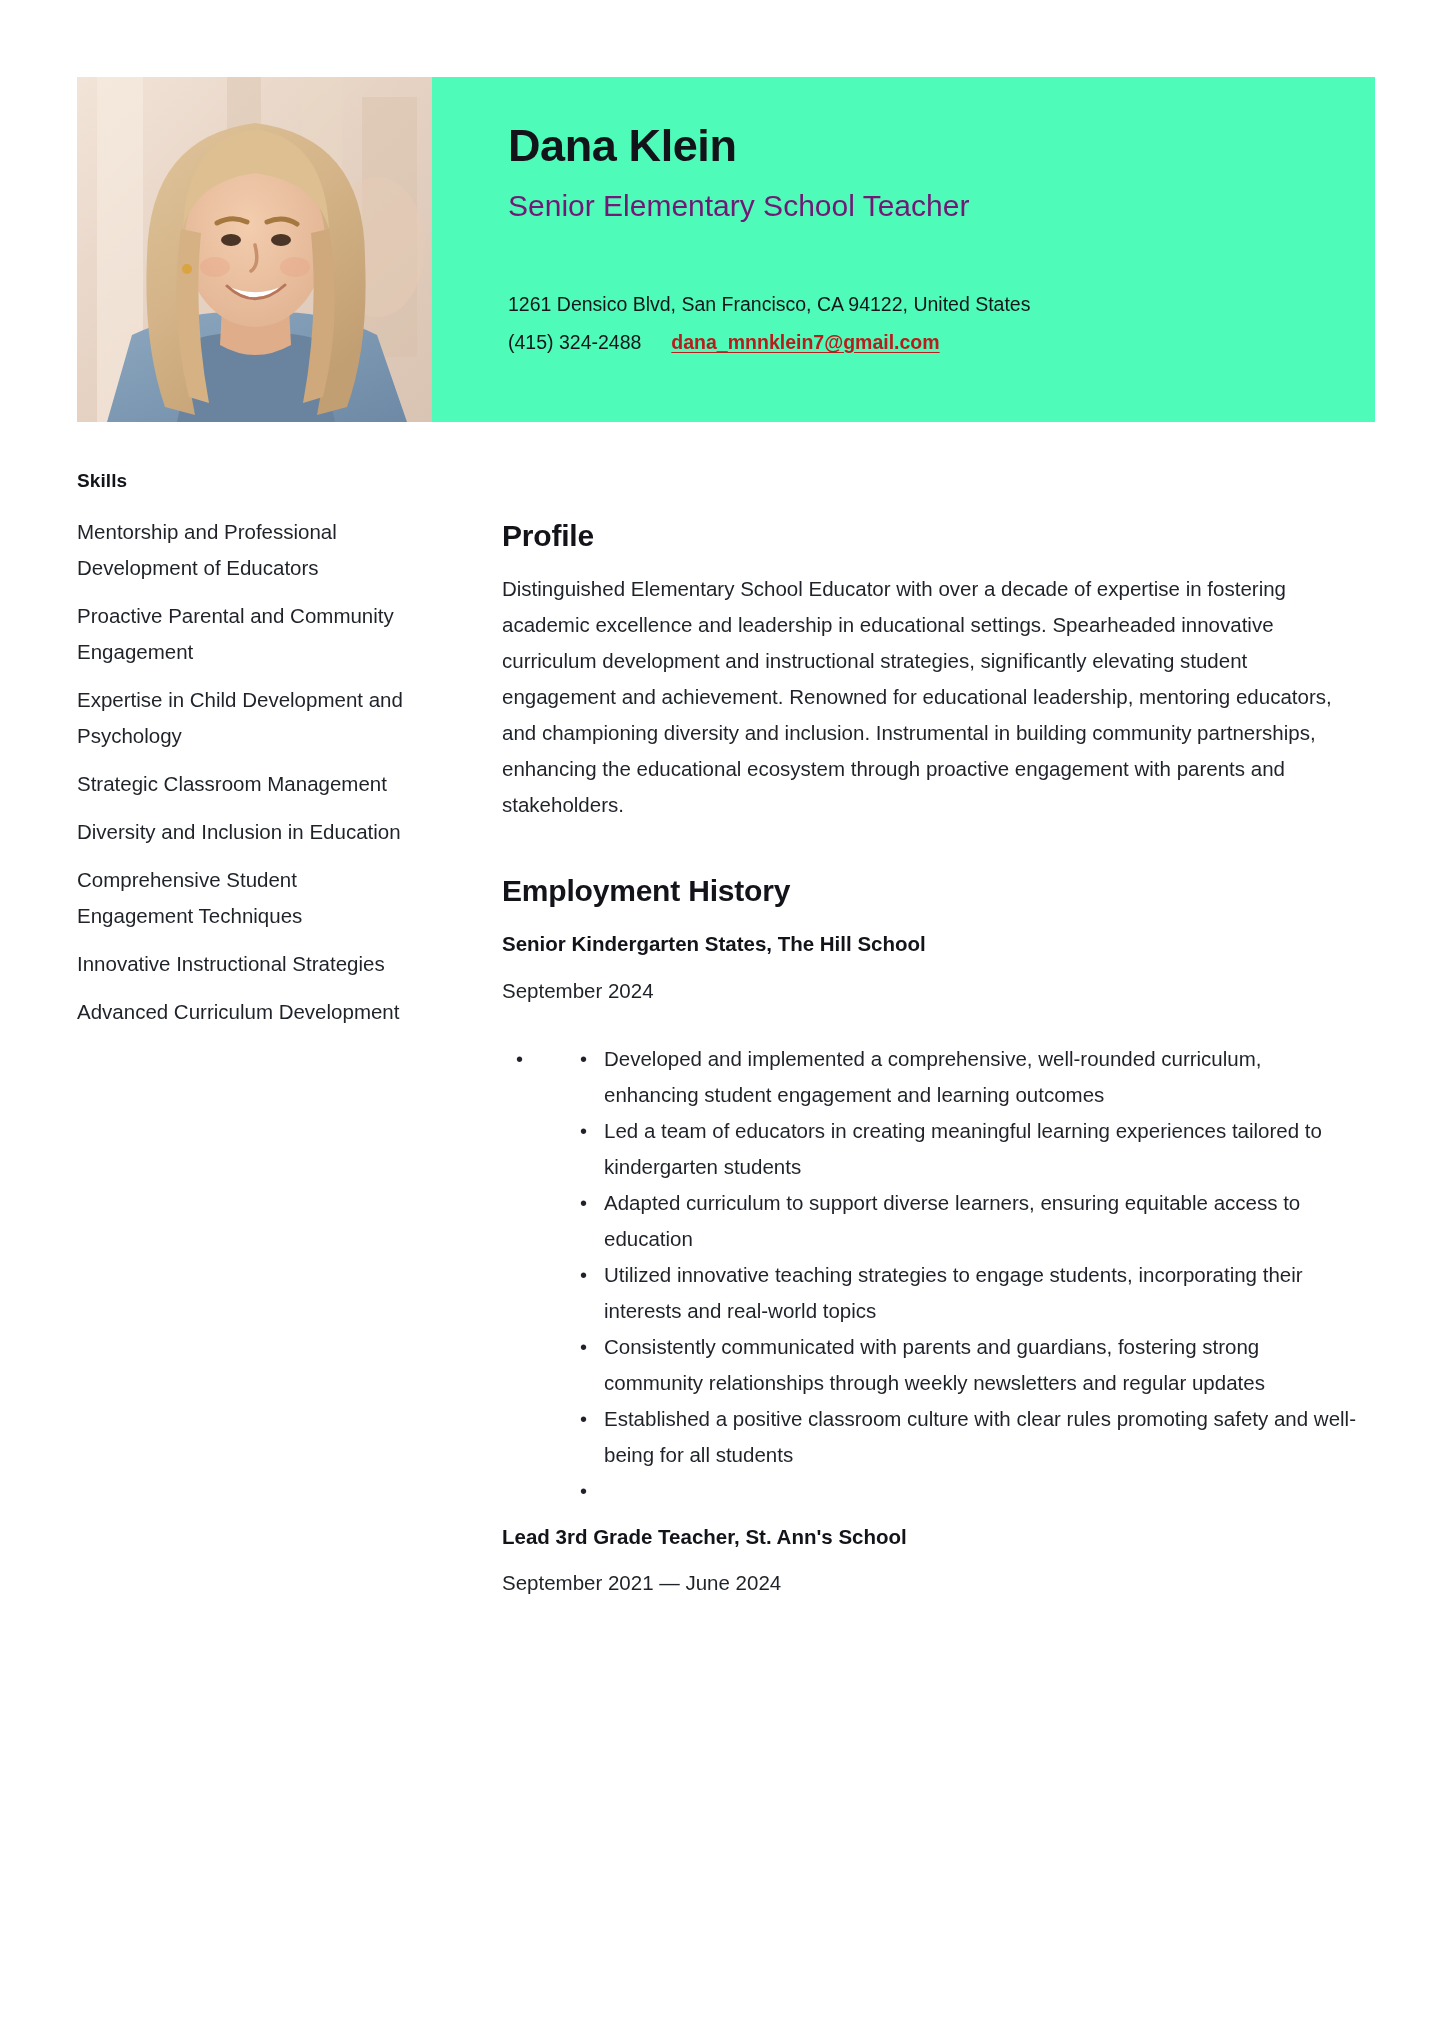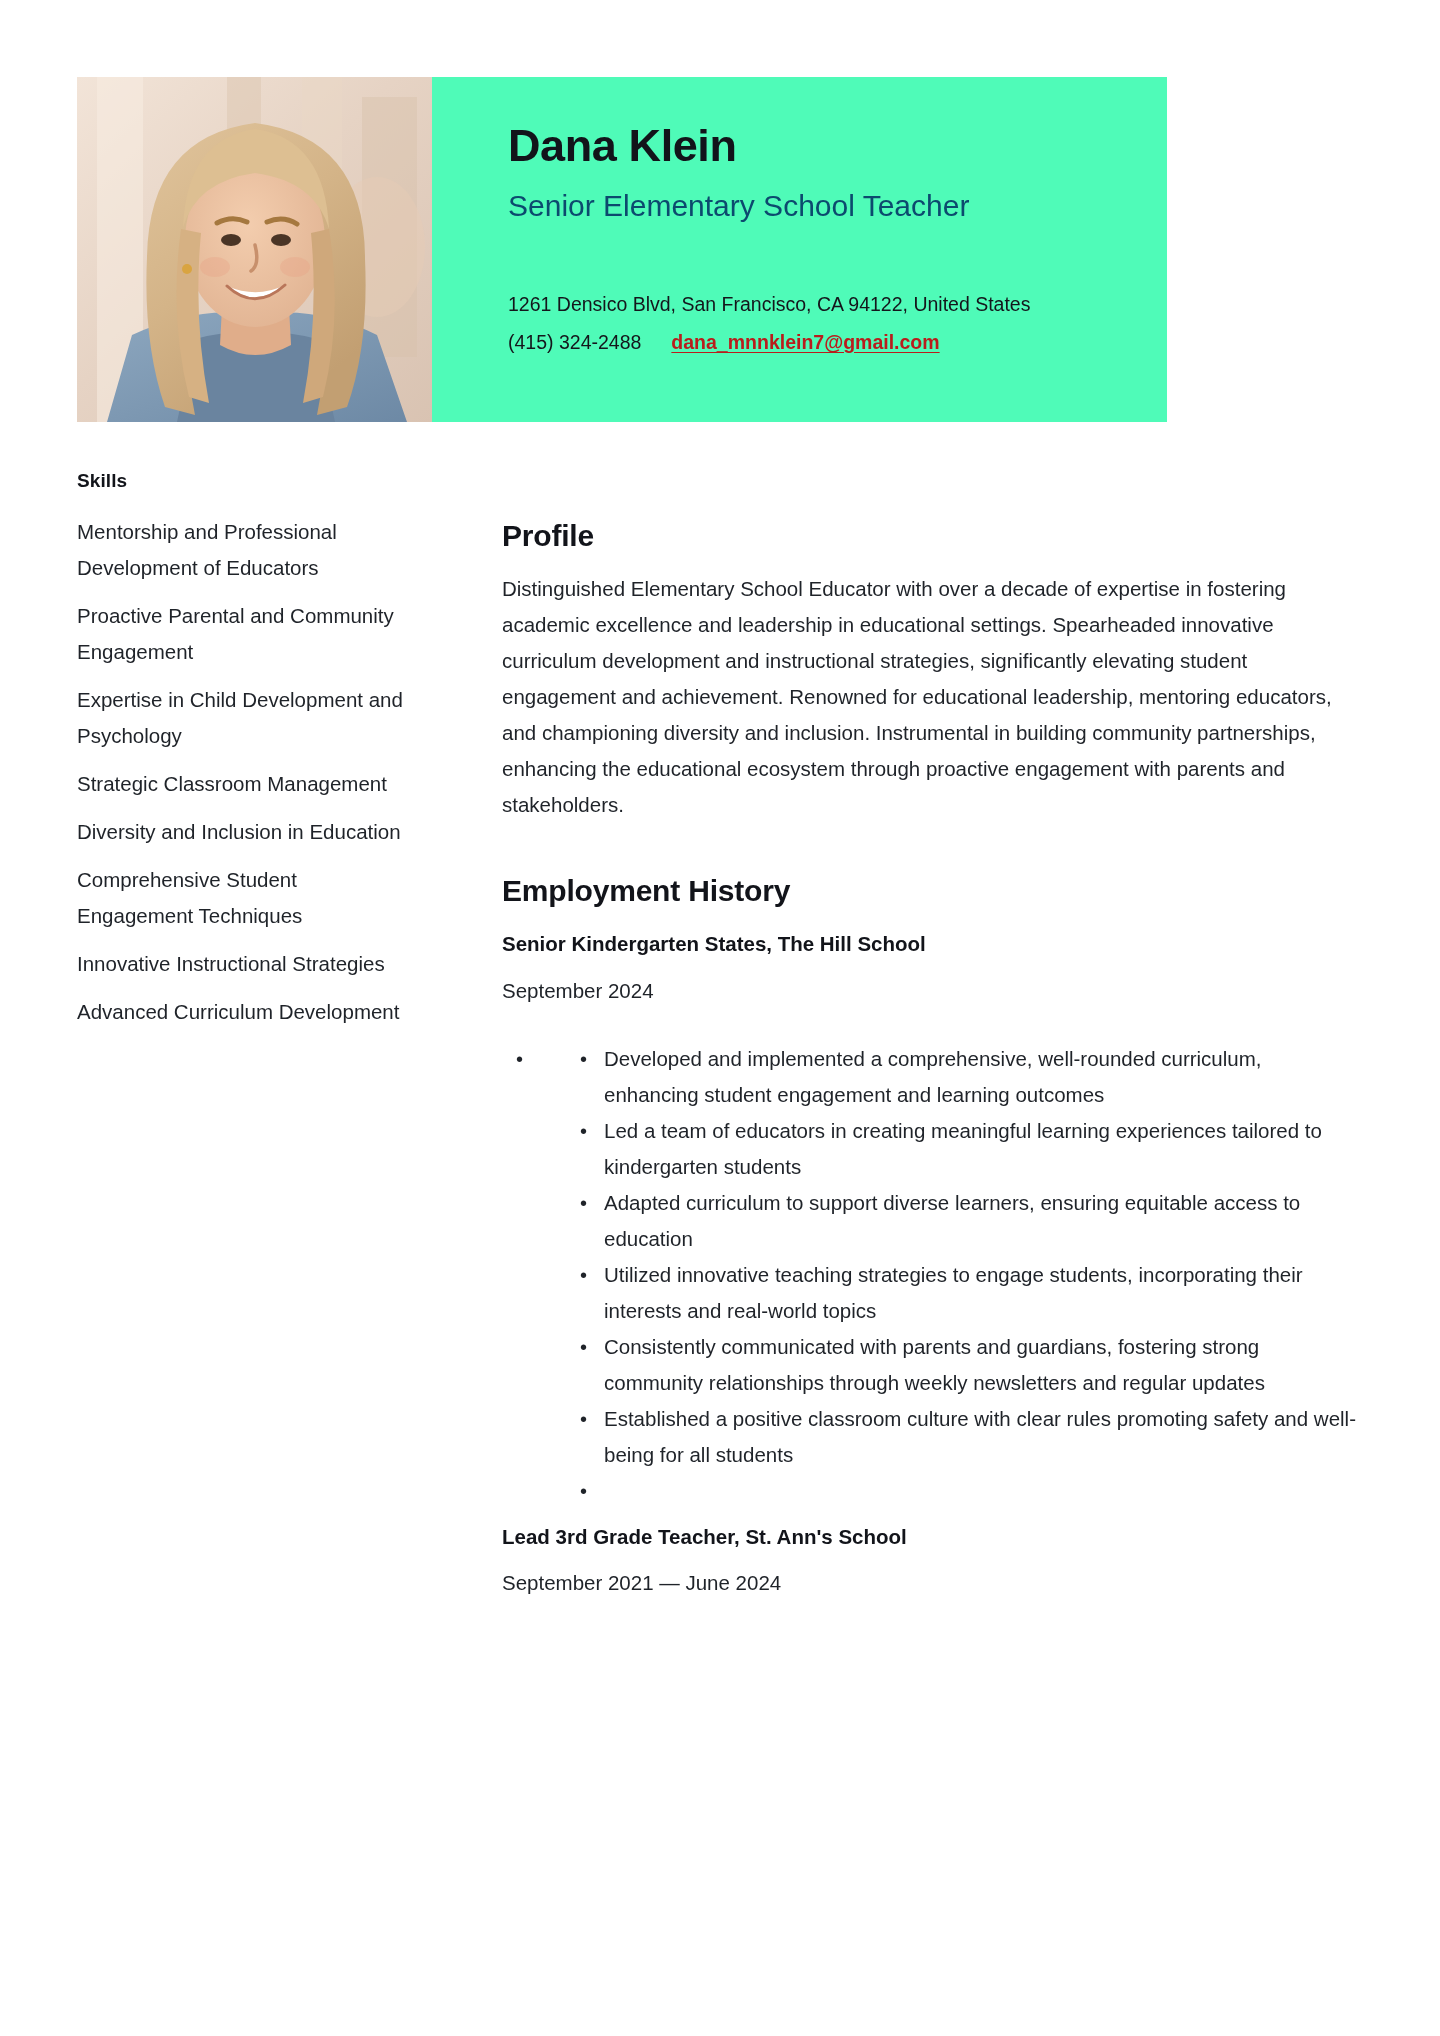--- a/index.html
+++ b/index.html
@@ -22,21 +22,21 @@
     height: 2036px;
     background: #ffffff;
     overflow: hidden;
   }
 
   
   .header {
     position: absolute;
     left: 77px;
     top: 77px;
-    width: 1090px;
+    width: 1298px;
     height: 345px;
     display: flex;
     align-items: stretch;
   }
 
   .photo {
     width: 355px;
     height: 345px;
     flex: 0 0 355px;
     position: relative;
@@ -64,21 +64,21 @@
     white-space: nowrap;
   }
 
   .job-title {
     position: absolute;
     left: 76px;
     top: 110px;
     font-size: 30px;
     font-weight: 400;
     line-height: 1.25;
-    color: #0c4a6e;
+    color: #701a75;
     white-space: nowrap;
   }
 
   .contact {
     position: absolute;
     left: 76px;
     top: 208px;
     font-size: 19.5px;
     line-height: 38px;
     color: #14161b;

